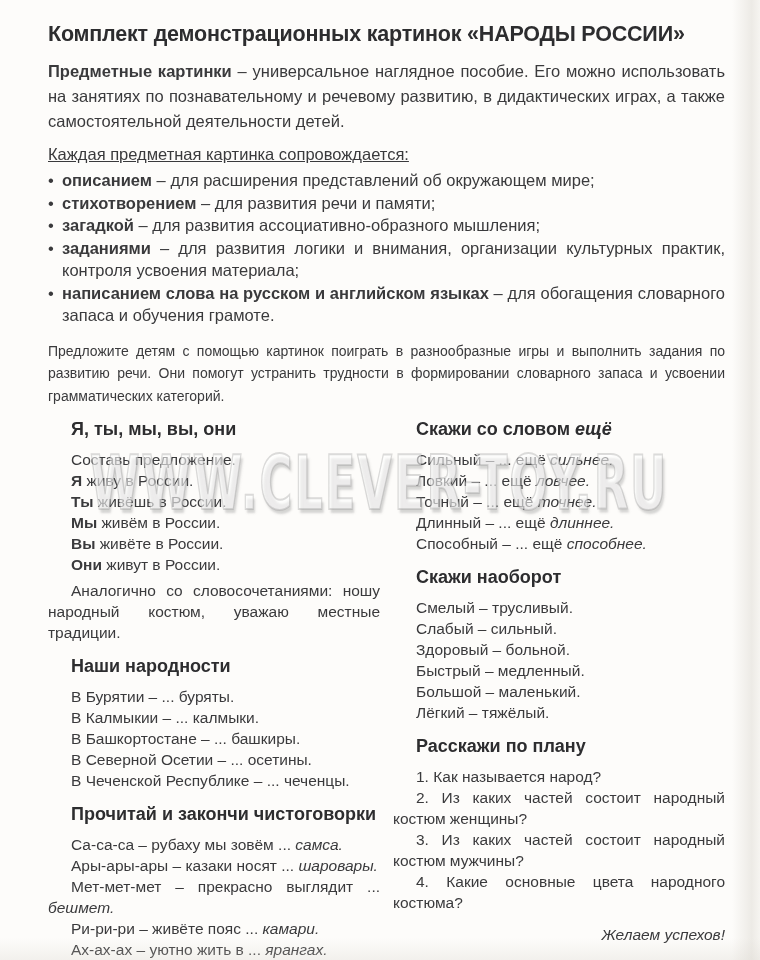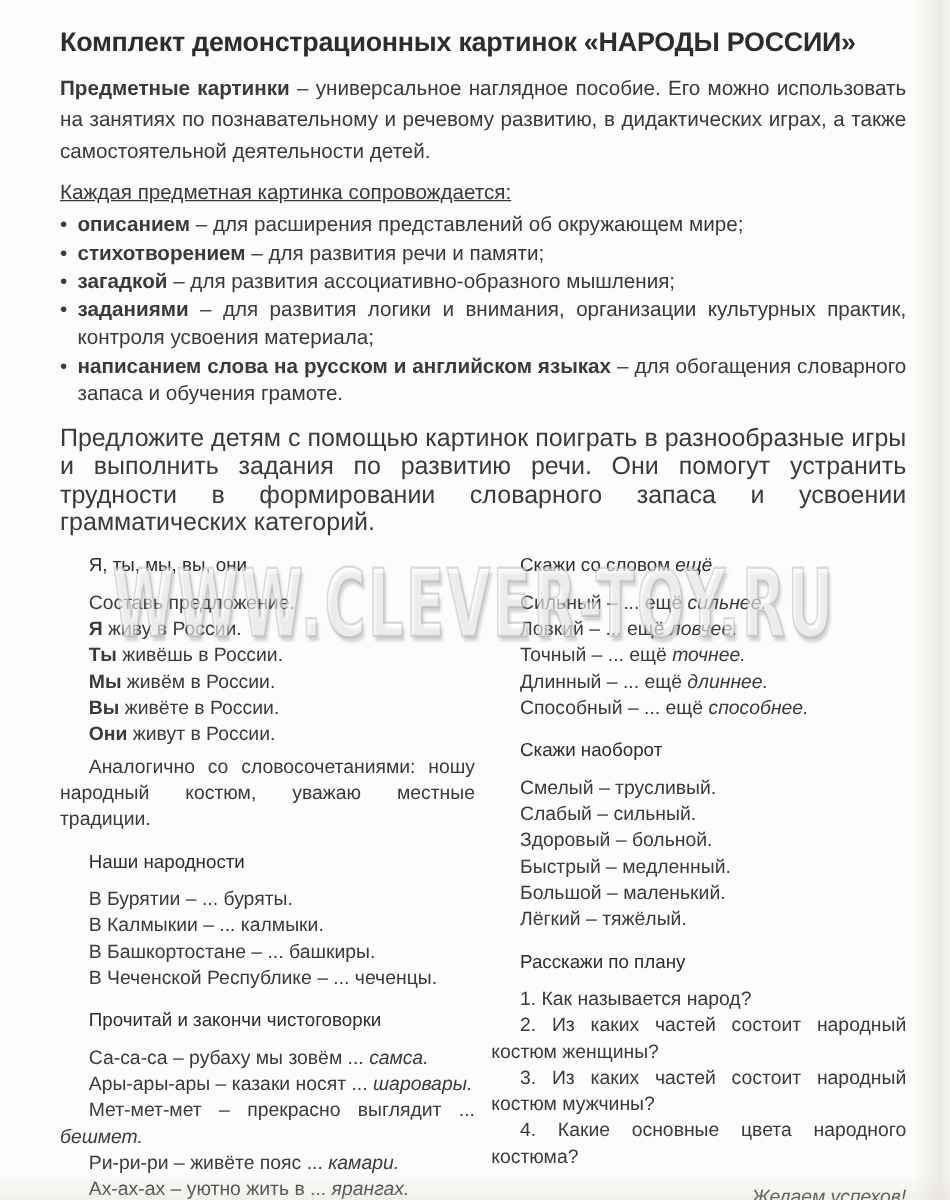--- a/index.html
+++ b/index.html
@@ -12,24 +12,24 @@
   .title{
     margin:0 0 12px 0;font-size:21.5px;font-weight:bold;letter-spacing:-0.2px;
     white-space:nowrap;color:#2d2d2f;
   }
   .intro{margin:0 0 9px 0;font-size:16.5px;line-height:25px;text-align:justify;}
   .lead{margin:0 0 3px 0;font-size:16.5px;line-height:23px;text-decoration:underline;}
   .bullets{font-size:16.5px;line-height:22.5px;}
   .bullet-item{display:flex;}
   .dot{width:14px;flex:none;}
   .bullet-text{flex:1;text-align:justify;}
-  .para2{margin:13px 0 0 0;font-size:20px;line-height:22.5px;text-align:justify;}
+  .para2{margin:13px 0 0 0;font-size:14px;line-height:22.5px;text-align:justify;}
   .columns{display:flex;gap:13px;margin-top:12px;}
   .col{flex:1;min-width:0;font-size:15.5px;line-height:21px;}
-  .col-h{font-weight:normal;font-size:15px;line-height:21px;margin:13px 0 9px 0;text-indent:23px;color:#2d2d2f;}
+  .col-h{font-weight:bold;font-size:18px;line-height:21px;margin:13px 0 9px 0;text-indent:23px;color:#2d2d2f;}
   .col-h:first-child{margin-top:0;}
   .col-line{text-indent:23px;text-align:justify;}
   .col-line.para-line{margin-top:5px;}
   .col-line.center{text-indent:0;text-align:right;margin-top:11px;}
   .b{font-weight:bold;}
   .i{font-style:italic;}
   .watermark{
     position:absolute;left:90px;top:446px;z-index:2;pointer-events:none;
     font-family:"DejaVu Sans", sans-serif;font-weight:bold;font-size:75px;line-height:1;
     letter-spacing:3px;white-space:nowrap;
@@ -90,20 +90,21 @@
           <div class="col-line"><span class="b">Я</span><span> живу в России.</span></div>
           <div class="col-line"><span class="b">Ты</span><span> живёшь в России.</span></div>
           <div class="col-line"><span class="b">Мы</span><span> живём в России.</span></div>
           <div class="col-line"><span class="b">Вы</span><span> живёте в России.</span></div>
           <div class="col-line"><span class="b">Они</span><span> живут в России.</span></div>
           <div class="col-line para-line"><span>Аналогично со словосочетаниями: ношу народный костюм, уважаю местные традиции.</span></div>
           <div class="col-h"><span>Наши народности</span></div>
           <div class="col-line"><span>В Бурятии – ... буряты.</span></div>
           <div class="col-line"><span>В Калмыкии – ... калмыки.</span></div>
           <div class="col-line"><span>В Башкортостане – ... башкиры.</span></div>
+          <div class="col-line"><span>В Северной Осетии – ... осетины.</span></div>
           <div class="col-line"><span>В Чеченской Республике – ... чеченцы.</span></div>
           <div class="col-h"><span>Прочитай и закончи чистоговорки</span></div>
           <div class="col-line"><span>Са-са-са – рубаху мы зовём ... </span><span class="i">самса.</span></div>
           <div class="col-line"><span>Ары-ары-ары – казаки носят ... </span><span class="i">шаровары.</span></div>
           <div class="col-line"><span>Мет-мет-мет – прекрасно выглядит ... </span><span class="i">бешмет.</span></div>
           <div class="col-line"><span>Ри-ри-ри – живёте пояс ... </span><span class="i">камари.</span></div>
           <div class="col-line"><span>Ах-ах-ах – уютно жить в ... </span><span class="i">ярангах.</span></div>
         </div>
       <div class="col">
           <div class="col-h"><span>Скажи со словом </span><span class="i">ещё</span></div>

